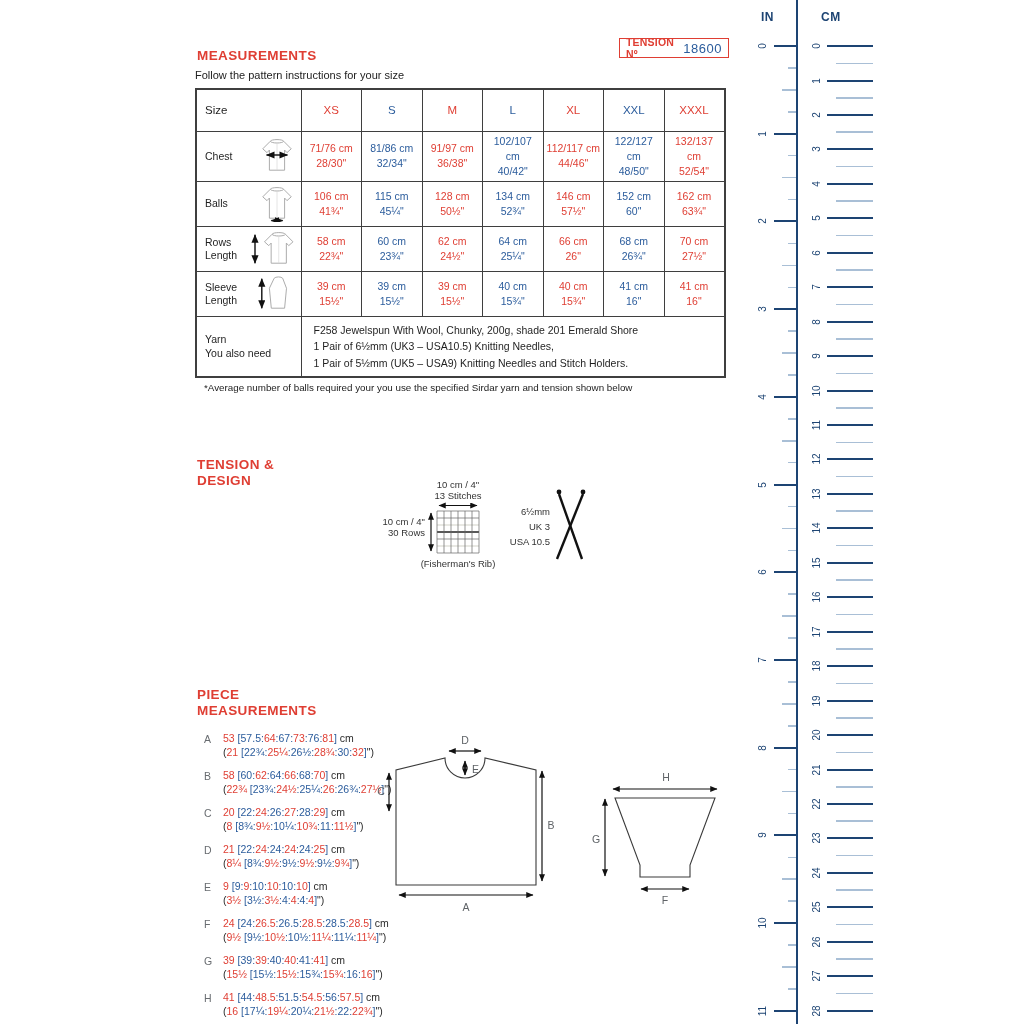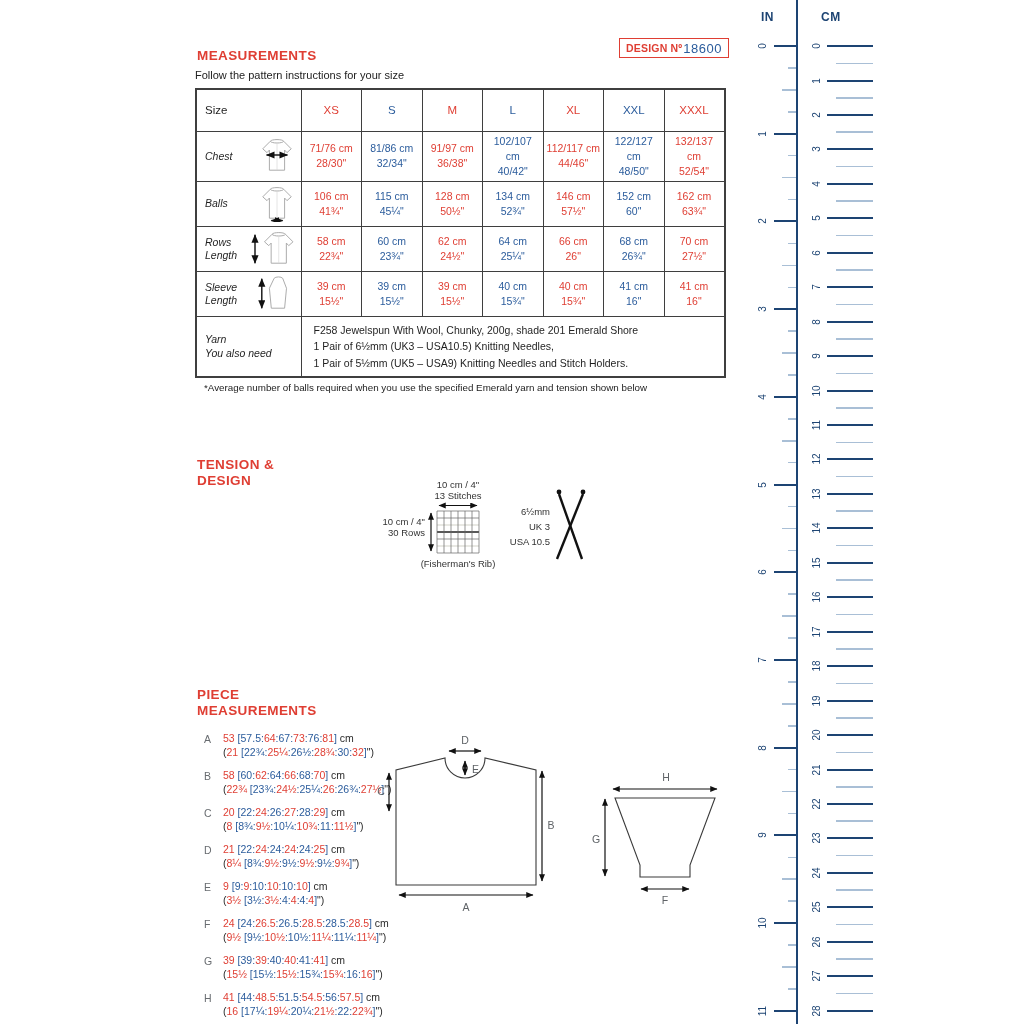--- a/index.html
+++ b/index.html
@@ -14,21 +14,21 @@
               display:flex;align-items:center;justify-content:space-between;padding:0 6px;box-sizing:border-box;background:#fff;}
   .design-box .lbl{color:#df3e33;font-weight:bold;font-size:10.5px;letter-spacing:.2px;}
   .design-box .num{color:#2b5c9c;font-size:13px;letter-spacing:.5px;}
 
   
   .meas-table{position:absolute;left:195px;top:88px;border-collapse:collapse;table-layout:fixed;background:#fff;}
   .meas-table td{border:1px solid #3f3f3f;font-size:10.5px;vertical-align:middle;padding:2px 3px;box-sizing:border-box;}
   .meas-table{border:2px solid #3f3f3f;}
   .meas-table .labcell{padding-left:8px;margin-left:48px;}
   .meas-table .labwrap{display:flex;align-items:center;justify-content:space-between;}
-  .meas-table .labtxt{color:#1f1f1f;line-height:1.3;font-style:italic;}
+  .meas-table .labtxt{color:#1f1f1f;line-height:1.3;}
   .meas-table .valcell{text-align:center;line-height:1.45;}
   .meas-table .hdr{font-size:11.5px;text-align:center;}
   .c-red{color:#df3e33;}
   .c-blue{color:#2b5c9c;}
   .yarncell{padding:5px 4px 5px 12px !important;font-size:11px;line-height:1.55;color:#1f1f1f;}
   .footnote{position:absolute;left:204px;top:382px;font-size:9.8px;color:#222;}
 
   
   .piece-list{position:absolute;left:204px;top:731px;width:190px;}
   .piece-item{display:flex;gap:7px;margin-bottom:8px;font-size:10.5px;line-height:1.38;}
@@ -47,21 +47,21 @@
 </style>
 </head>
 <body>
 
 <div class="page">
 
   <div class="sec-title" style="left:197px;top:48px;">MEASUREMENTS</div>
   <div class="subtitle">Follow the pattern instructions for your size</div>
 
   <div class="design-box">
-    <span class="lbl">DESIGN Nº</span>
+    <span class="lbl">TENSION Nº</span>
     <span class="num">18600</span>
   </div>
 
   <table class="meas-table" id="meas-table">
     <colgroup>
       <col style="width:105px">
         <col style="width:60.5px">
         <col style="width:60.5px">
         <col style="width:60.5px">
       <col style="width:60.5px">
@@ -185,21 +185,21 @@
         <span class="labtxt">Yarn<br>You also need</span></td>
         <td colspan="7" class="yarncell">
             <div>F258 Jewelspun With Wool, Chunky, 200g, shade 201 Emerald Shore</div>
             <div>1 Pair of 6½mm (UK3 – USA10.5) Knitting Needles,</div>
             <div>1 Pair of 5½mm (UK5 – USA9) Knitting Needles and Stitch Holders.</div>
           </td>
         </tr>
       </tbody>
   </table>
 
-  <div class="footnote">*Average number of balls required when you use the specified Emerald yarn and tension shown below</div>
+  <div class="footnote">*Average number of balls required your you use the specified Sirdar yarn and tension shown below</div>
 
   <div class="sec-title" style="left:197px;top:457px;">
     <div>TENSION &amp;</div>
     <div>DESIGN</div>
   </div>
 
   <svg class="abs" style="left:383px;top:477px;" width="230" height="98" viewBox="0 0 230 98">
     <defs>
       <marker id="ahT" markerWidth="7" markerHeight="6" refX="5.6" refY="2.5" orient="auto-start-reverse">
         <path d="M0,0 L6,2.5 L0,5 Z" fill="#111"></path>

